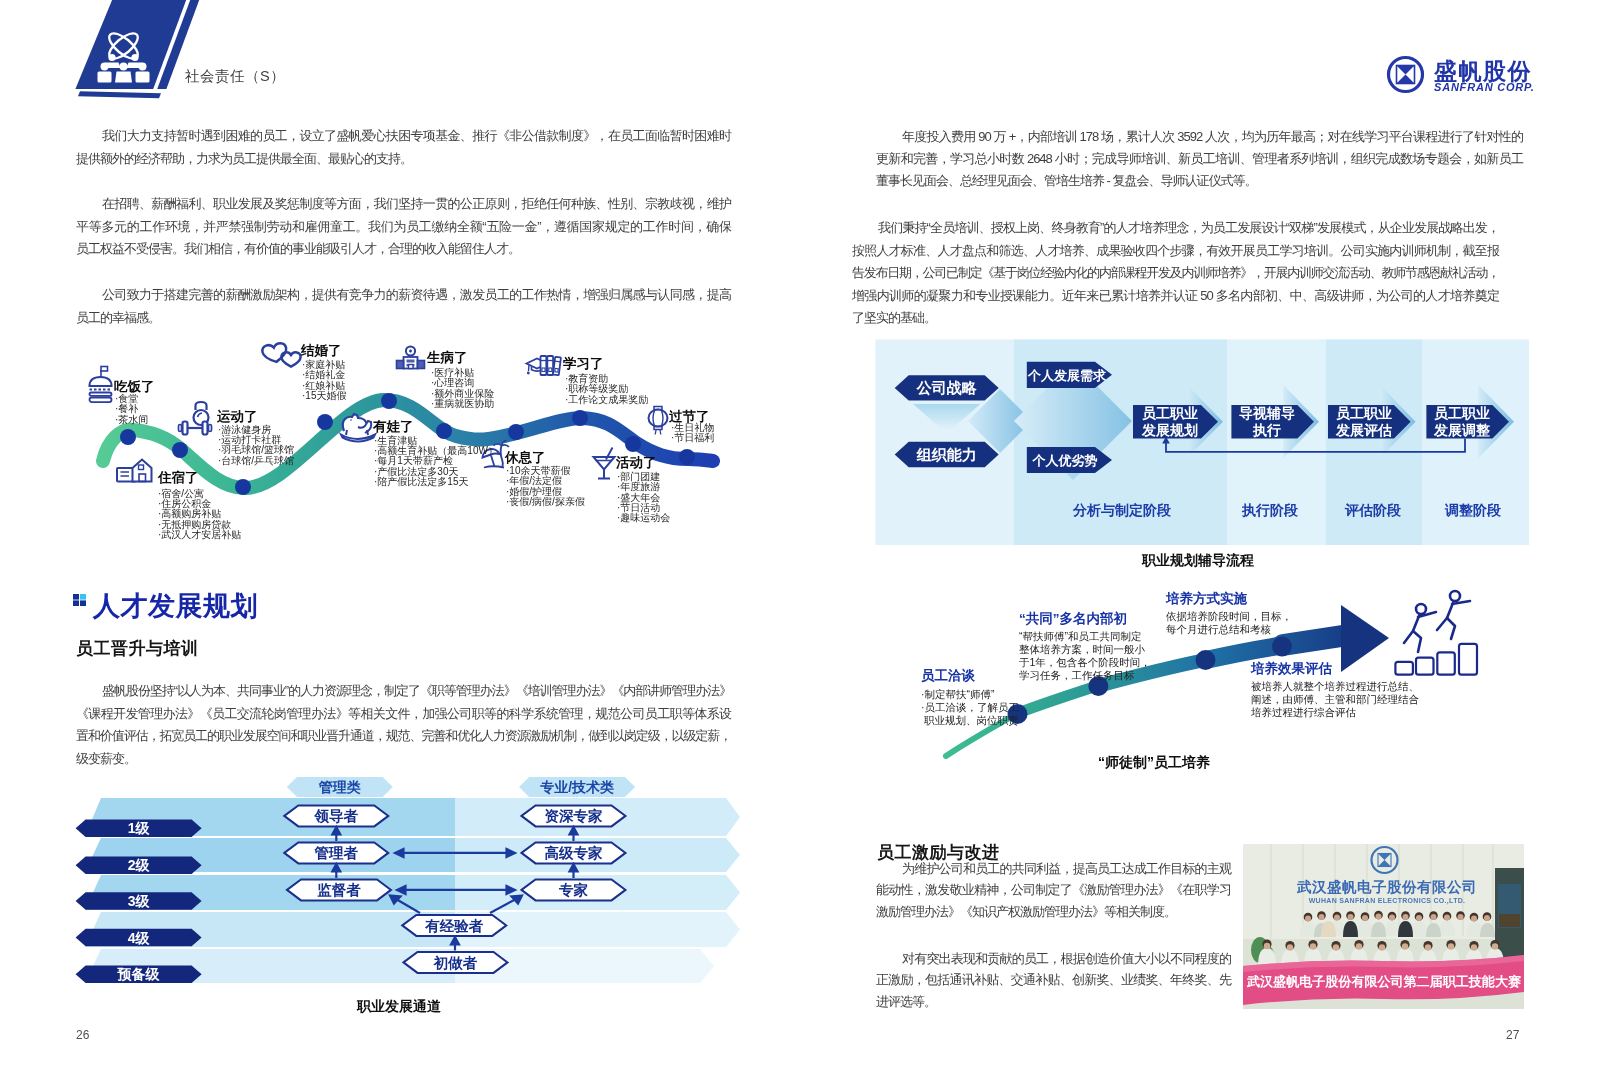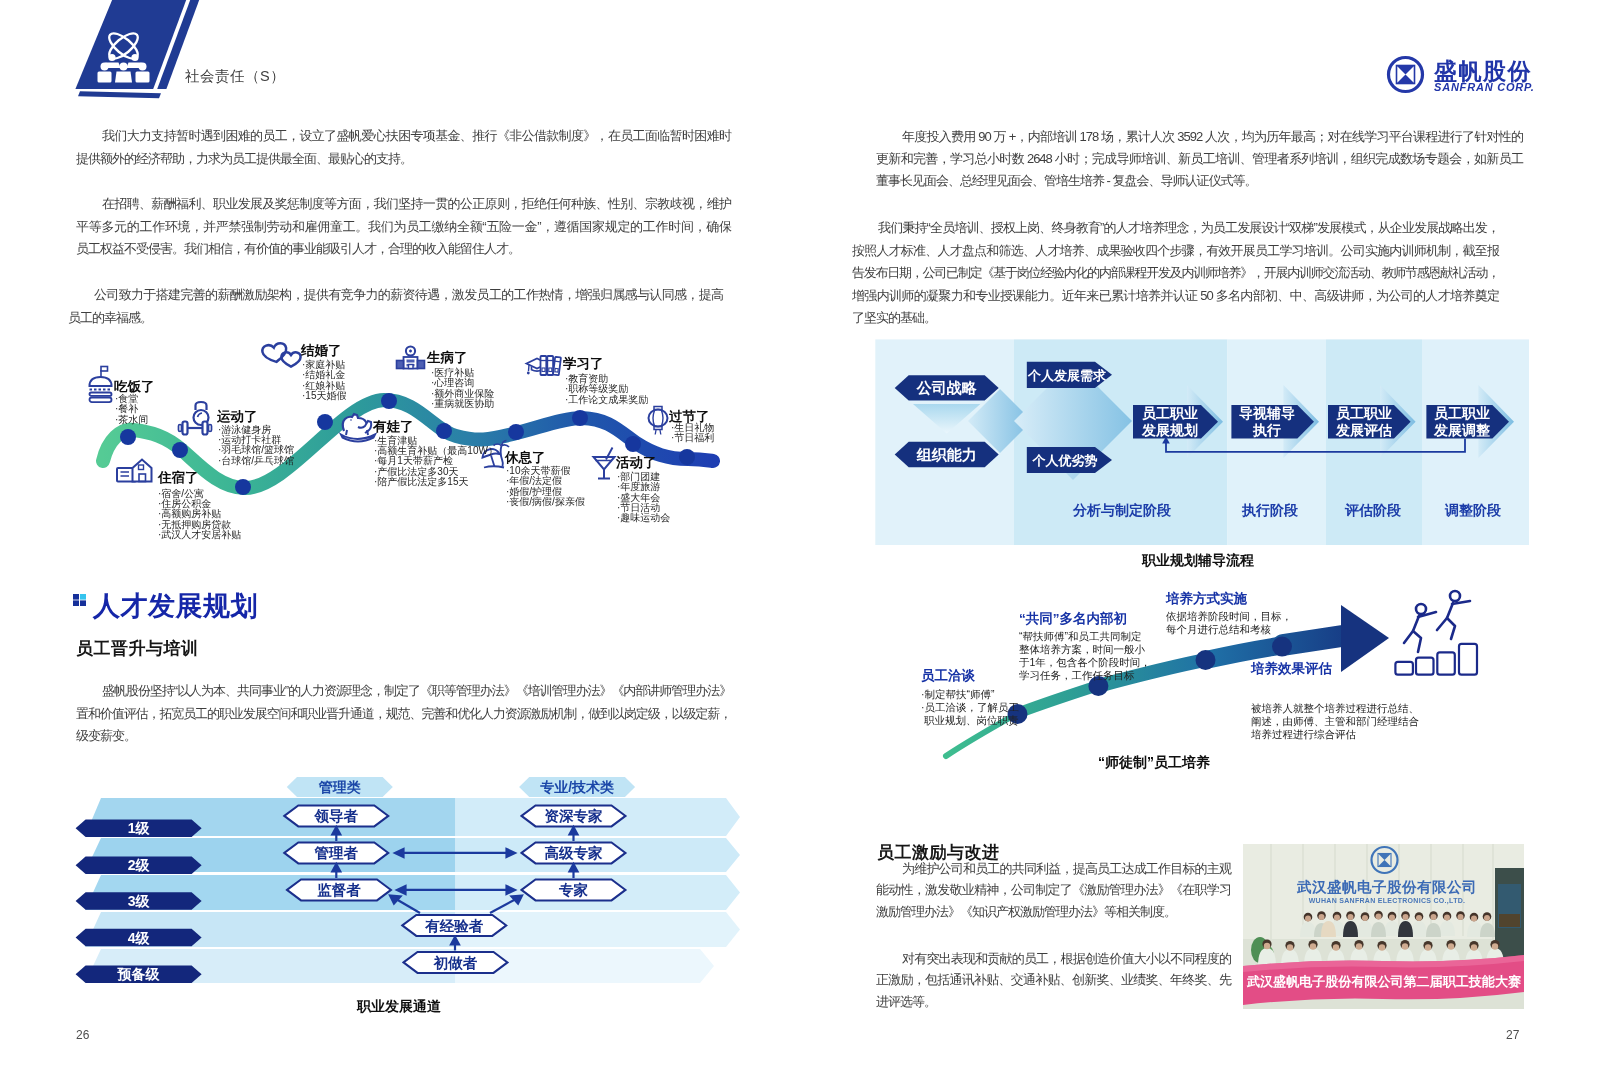--- a/index.html
+++ b/index.html
@@ -51,35 +51,36 @@
 
 <div class="abs" style="left:76px;top:125.3px;width:655px;">
   <div class="pline pind">我们大力支持暂时遇到困难的员工，设立了盛帆爱心扶困专项基金、推行《非公借款制度》，在员工面临暂时困难时</div>
   <div class="pline plast">提供额外的经济帮助，力求为员工提供最全面、最贴心的支持。</div>
 </div>
 <div class="abs" style="left:76px;top:193.4px;width:655px;">
   <div class="pline pind">在招聘、薪酬福利、职业发展及奖惩制度等方面，我们坚持一贯的公正原则，拒绝任何种族、性别、宗教歧视，维护</div>
   <div class="pline">平等多元的工作环境，并严禁强制劳动和雇佣童工。我们为员工缴纳全额“五险一金”，遵循国家规定的工作时间，确保</div>
   <div class="pline plast">员工权益不受侵害。我们相信，有价值的事业能吸引人才，合理的收入能留住人才。</div>
 </div>
-<div class="abs" style="left:68px;top:284.1px;width:655px;">
+<div class="abs" style="left:76px;top:284.1px;width:655px;">
   <div class="pline pind">公司致力于搭建完善的薪酬激励架构，提供有竞争力的薪资待遇，激发员工的工作热情，增强归属感与认同感，提高</div>
   <div class="pline plast">员工的幸福感。</div>
 </div>
 
 <svg class="abs" style="left:73px;top:594px;" width="14" height="13" viewBox="0 0 14 13">
   <rect x="0" y="0" width="6" height="5.6" fill="#16309a"></rect>
   <rect x="7" y="0" width="6" height="5.6" fill="#35c4ee"></rect>
   <rect x="0" y="6.4" width="6" height="5.6" fill="#16309a"></rect>
   <rect x="7" y="6.4" width="6" height="5.6" fill="#16309a"></rect>
 </svg>
 <div class="abs" style="left:93px;top:588px;font-size:27px;font-weight:bold;color:#1526a8;letter-spacing:0.5px;white-space:nowrap;">人才发展规划</div>
 <div class="abs" style="left:76px;top:637px;font-size:17px;font-weight:bold;color:#161616;letter-spacing:0.5px;white-space:nowrap;">员工晋升与培训</div>
 <div class="abs" style="left:76px;top:680.3px;width:655px;">
   <div class="pline pind" style="letter-spacing:-1.15px;">盛帆股份坚持“以人为本、共同事业”的人力资源理念，制定了《职等管理办法》《培训管理办法》《内部讲师管理办法》</div>
+  <div class="pline">《课程开发管理办法》《员工交流轮岗管理办法》等相关文件，加强公司职等的科学系统管理，规范公司员工职等体系设</div>
   <div class="pline" style="letter-spacing:-1.2px;">置和价值评估，拓宽员工的职业发展空间和职业晋升通道，规范、完善和优化人力资源激励机制，做到以岗定级，以级定薪，</div>
   <div class="pline plast">级变薪变。</div>
 </div>
 <div class="pagenum" style="left:76px;top:1028px;">26</div>
 <div class="pagenum" style="left:1506px;top:1028px;">27</div>
 
 <div class="abs" style="left:876px;top:125.6px;width:647px;">
   <div class="pline pind">年度投入费用 90 万 +，内部培训 178 场，累计人次 3592 人次，均为历年最高；对在线学习平台课程进行了针对性的</div>
   <div class="pline">更新和完善，学习总小时数 2648 小时；完成导师培训、新员工培训、管理者系列培训，组织完成数场专题会，如新员工</div>
   <div class="pline plast">董事长见面会、总经理见面会、管培生培养 - 复盘会、导师认证仪式等。</div>
@@ -445,21 +446,21 @@
     <path d="M 567 43 L 575 51 L 571 64"></path>
   </g>
 </svg>
 <div class="mt" style="left:921px;top:667px;">员工洽谈</div>
 <div class="ml" style="left:921px;top:688px;">·制定帮扶“师傅”<br>·员工洽谈，了解员工<br>&nbsp;职业规划、岗位职责</div>
 <div class="mt" style="left:1019px;top:610px;">“共同”多名内部初</div>
 <div class="ml" style="left:1019px;top:629.5px;">“帮扶师傅”和员工共同制定<br>整体培养方案，时间一般小<br>于1年，包含各个阶段时间，<br>学习任务，工作任务目标</div>
 <div class="mt" style="left:1166px;top:590px;">培养方式实施</div>
 <div class="ml" style="left:1166px;top:610px;">依据培养阶段时间，目标，<br>每个月进行总结和考核</div>
 <div class="mt" style="left:1251px;top:660px;">培养效果评估</div>
-<div class="ml" style="left:1251px;top:680px;margin-top:22px;">被培养人就整个培养过程进行总结、<br>阐述，由师傅、主管和部门经理结合<br>培养过程进行综合评估</div>
+<div class="ml" style="left:1251px;top:680px;">被培养人就整个培养过程进行总结、<br>阐述，由师傅、主管和部门经理结合<br>培养过程进行综合评估</div>
 <div class="cap" style="left:1154px;top:754px;">“师徒制”员工培养</div>
 
 <svg class="abs" style="left:1243px;top:844px;" width="281" height="165" viewBox="0 0 281 165">
   <rect x="0" y="0" width="281" height="165" fill="#e9ece2"></rect>
   <rect x="0" y="95" width="281" height="70" fill="#dde2d6"></rect>
   <g stroke="#dadfd2" stroke-width="1.3">
     <line x1="28" y1="0" x2="28" y2="95"></line>
     <line x1="60" y1="0" x2="60" y2="92"></line>
     <line x1="92" y1="0" x2="92" y2="90"></line>
     <line x1="124" y1="0" x2="124" y2="90"></line>

